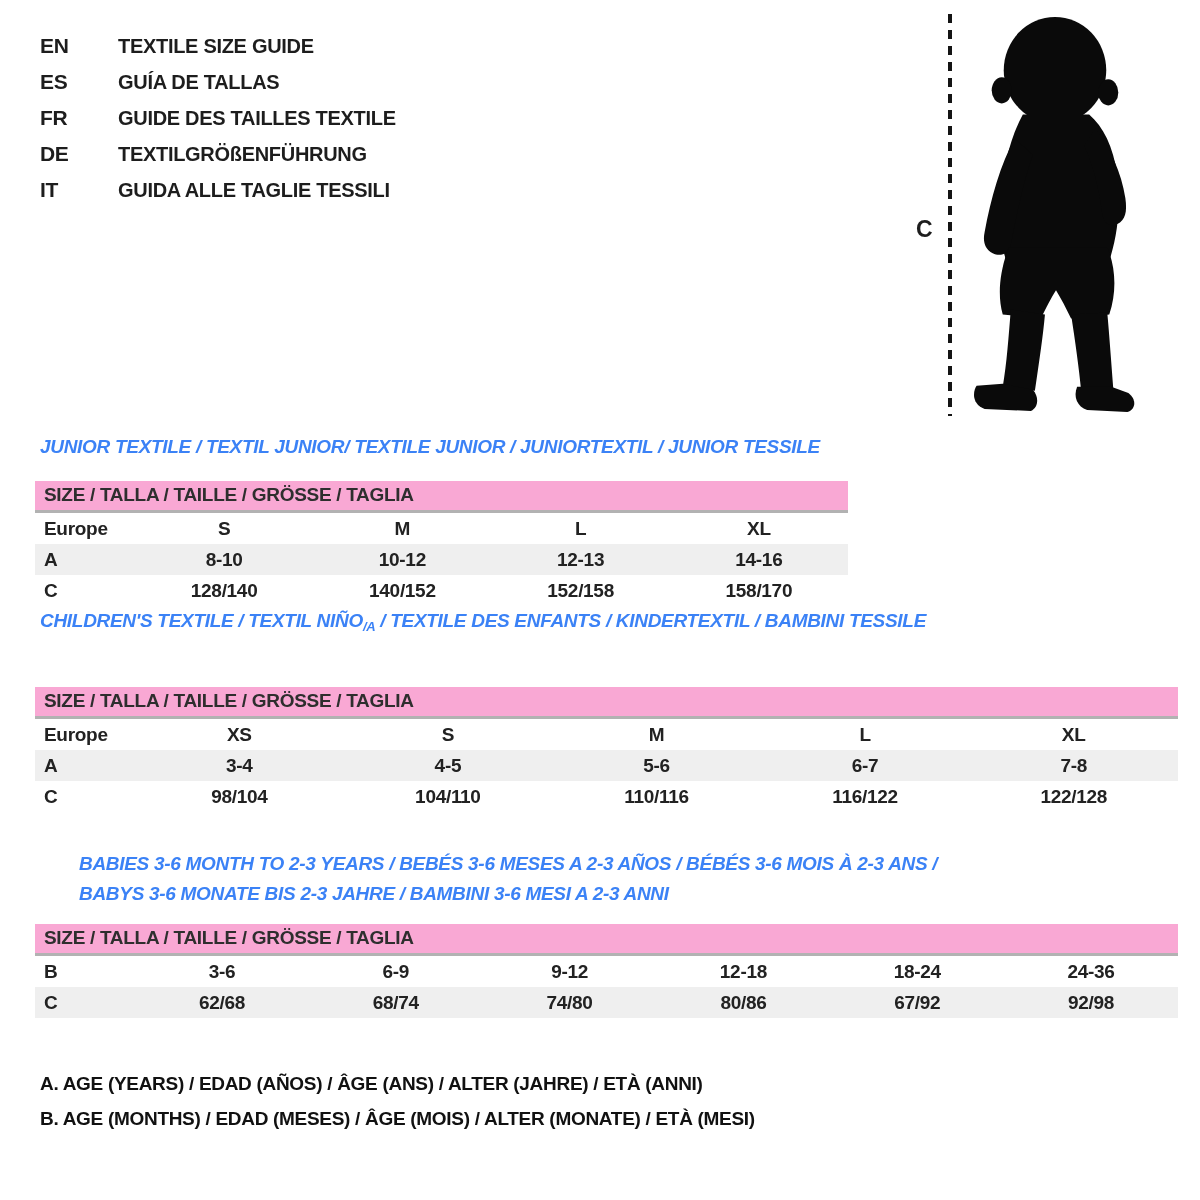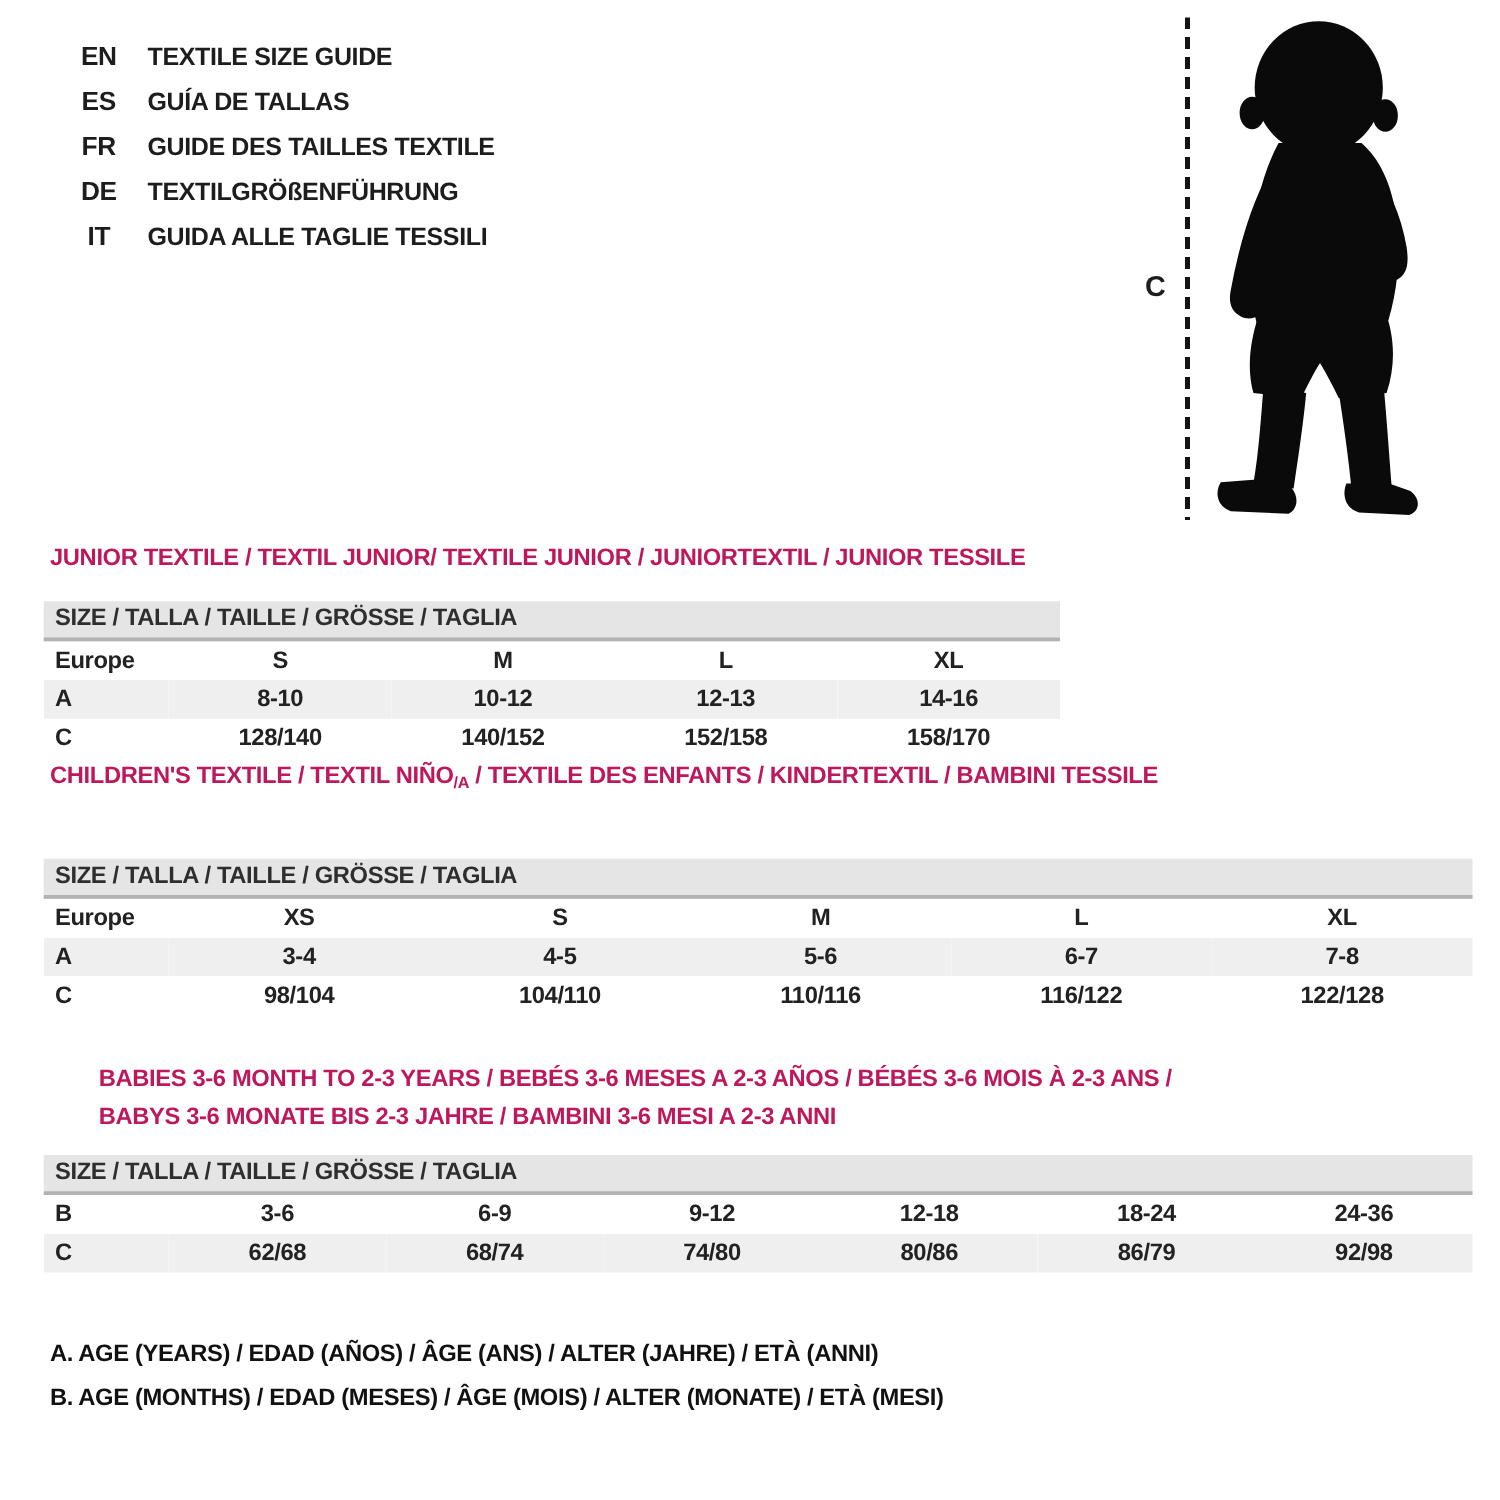--- a/index.html
+++ b/index.html
@@ -7,21 +7,21 @@
   .page {
     position:relative;
     width:1200px; height:1200px;
     background:#ffffff;
     font-family:"Liberation Sans", sans-serif;
     color:#1d1d1d;
     overflow:hidden;
   }
   
   .lang-block { position:absolute; left:40px; top:28px; }
-  .lang-row { display:flex; height:36px; align-items:center;text-align:center; }
+  .lang-row { display:flex; height:36px; align-items:center; }
   .lang-code {
     width:78px; font-size:21px; font-weight:bold; letter-spacing:-0.3px;
   }
   .lang-title {
     font-size:20px; font-weight:bold; letter-spacing:-0.3px;
   }
   
   .figure { position:absolute; left:900px; top:0; width:300px; height:430px; }
   .measure-label {
     position:absolute; left:16px; top:216px;
@@ -29,34 +29,35 @@
   }
   .measure-line {
     position:absolute; left:48px; top:14px;
     width:4px; height:402px;
     background:repeating-linear-gradient(to bottom, #141414 0 9px, transparent 9px 16px);
   }
   .silhouette { position:absolute; left:66px; top:16px; }
   
   .section-heading {
     position:absolute; left:40px;
-    font-size:19px; font-weight:bold; letter-spacing:-0.3px; color:#be185d;
+    font-size:19px; font-weight:bold; letter-spacing:-0.3px; color:#3b82f6;
     white-space:nowrap;
+    font-style:italic;
   }
   .sub-a { font-size:13px; vertical-align:-4px; font-weight:bold; }
   .heading-junior   { top:436px; }
   .heading-children { top:610px; }
   .heading-babies   { top:849px; line-height:30px;margin-left:39px; }
   
   .size-table-wrap { position:absolute; left:35px; }
   .junior-table-wrap   { top:481px; width:813px; }
   .children-table-wrap { top:687px; width:1143px; }
   .babies-table-wrap   { top:924px; width:1143px; }
   .size-bar {
-    background:#e5e5e5;
+    background:#f9a8d4;
     border-bottom:3px solid #b2b2b2;
     padding:3px 9px 4px 9px;
     font-size:19px; font-weight:bold; letter-spacing:-0.3px; color:#2e2e2e;
   }
   table { width:100%; border-collapse:collapse; table-layout:fixed; }
   td {
     height:31px; text-align:center;
     font-size:19px; font-weight:bold; letter-spacing:-0.3px; color:#222;
     overflow:hidden;
   }
@@ -220,21 +221,21 @@
         <td>12-18</td>
         <td>18-24</td>
         <td>24-36</td>
       </tr>
       <tr class="alt">
         <td class="row-label">C</td>
         <td>62/68</td>
         <td>68/74</td>
         <td>74/80</td>
         <td>80/86</td>
-        <td>86/79</td>
+        <td>67/92</td>
         <td>92/98</td>
       </tr>
     </tbody>
       </table>
   </div>
 
   <div class="legend">
     <div class="legend-line">A. AGE (YEARS) / EDAD (AÑOS) / ÂGE (ANS) / ALTER (JAHRE) / ETÀ (ANNI)</div>
     <div class="legend-line">B. AGE (MONTHS) / EDAD (MESES) / ÂGE (MOIS) / ALTER (MONATE) / ETÀ (MESI)</div>
   </div>

